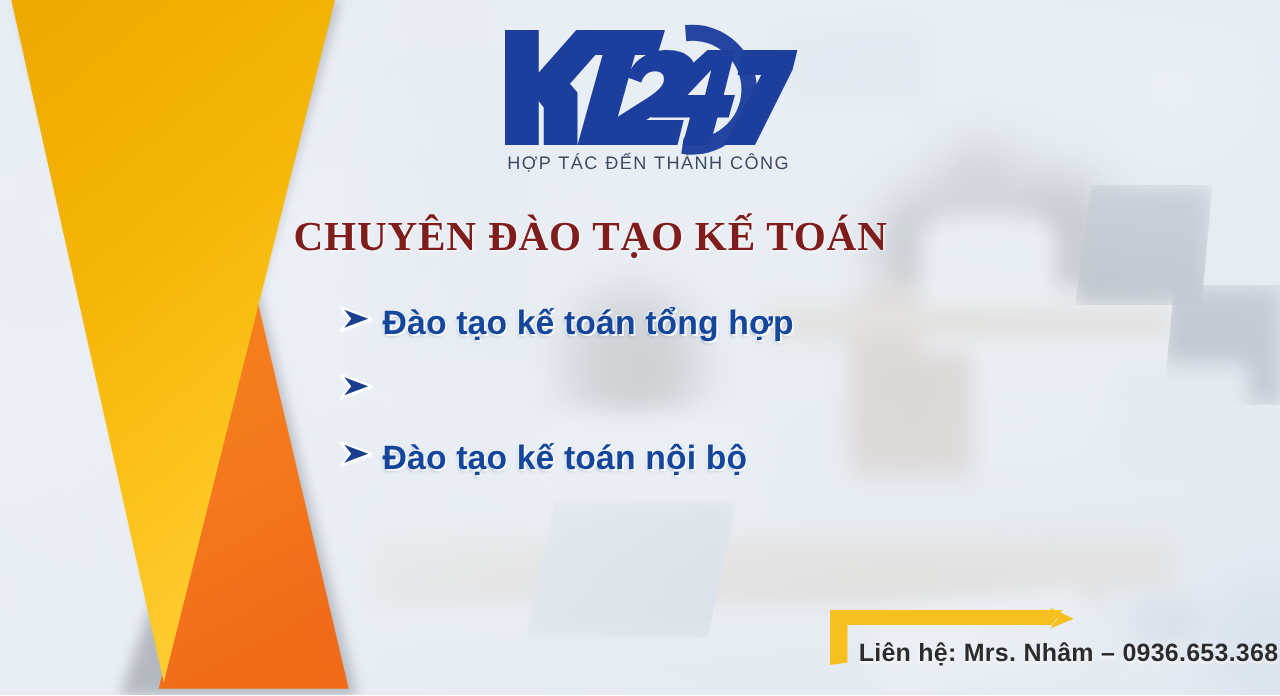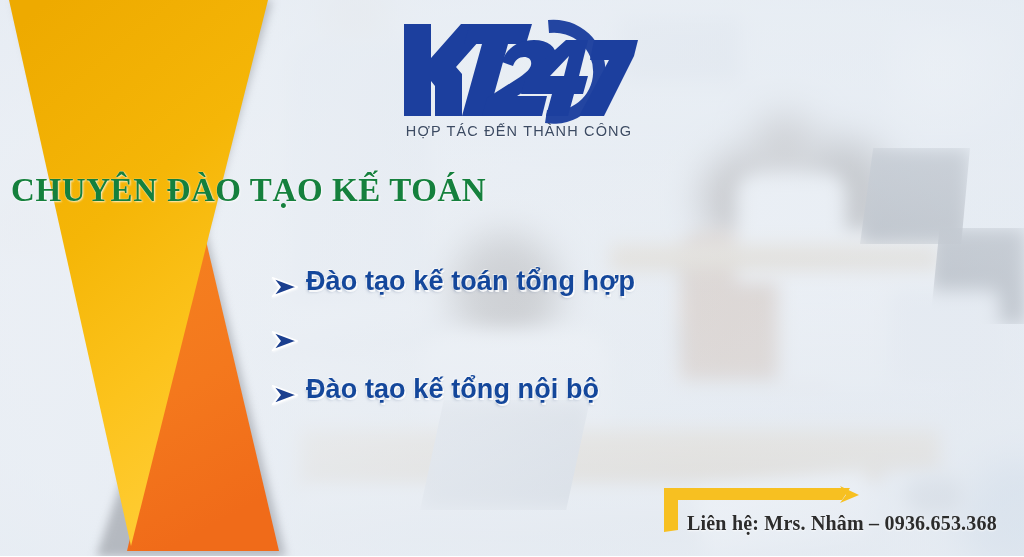--- a/index.html
+++ b/index.html
@@ -63,36 +63,36 @@
     font-size:14.5px;letter-spacing:1.15px;
     font-weight:400;
     color:#3c4b63;
     text-shadow:0 1px 1px rgba(255,255,255,.65);
     white-space:nowrap;
   }
 
   
   .headline{
     position:absolute;left:0;top:172px;width:945px;
+    text-align:center;
     font-family:"Liberation Serif",serif;
     font-weight:700;
     font-size:33px;
     letter-spacing:.6px;
-    color:#15803d;
+    color:#7f1d1d;
     text-shadow:1px 1px 2px rgba(255,255,255,.75), 0 0 1px rgba(255,255,255,.9);
     white-space:nowrap;
-    margin-left:11px;
   }
 
   
   .list{
     position:absolute;left:272px;top:243px;
   }
   .item{
-    display:flex;align-items:flex-end;
+    display:flex;align-items:flex-start;
     height:54px;
   }
   .bullet{
     width:34px;flex:0 0 34px;
     display:flex;align-items:center;justify-content:flex-start;
     margin-top:2px;
   }
   .bullet svg{display:block;filter:drop-shadow(0 1px 1px rgba(255,255,255,.9));}
   .item-text{
     font-family:"Liberation Sans",sans-serif;
@@ -107,21 +107,21 @@
       0 2px 3px rgba(110,130,165,.45);
   }
 
   
   .contact-arrow{
     position:absolute;left:664px;top:486px;width:195px;height:48px;
   }
   .contact-arrow svg{display:block;}
   .contact-text{
     position:absolute;left:687px;top:512px;
-    font-family:Liberation Serif, serif;
+    font-family:Liberation Sans, sans-serif;
     font-weight:700;
     font-size:20px;
     letter-spacing:.2px;
     color:#2c2c2c;
     white-space:nowrap;
     text-shadow:0 1px 2px rgba(255,255,255,.8);
   }
 </style>
 </head>
 <body>
@@ -270,21 +270,21 @@
         </svg>
       </span>
     </div>
 
     <div class="item">
       <span class="bullet">
         <svg width="26" height="20" viewBox="0 0 26 20">
           <polygon points="1,1 25,10 1,19 8,10" fill="#1b3f8f" stroke="#ffffff" stroke-width="1.6"></polygon>
         </svg>
       </span>
-      <span class="item-text">Đào tạo kế tổng nội bộ</span>
+      <span class="item-text">Đào tạo kế toán nội bộ</span>
     </div>
 
   </div>
 
   <div class="contact-arrow">
     <svg width="195" height="48" viewBox="0 0 195 48">
       <polygon points="0,2 186,2 178,14 14,14 14,44 0,46" fill="#f7c021"></polygon>
       <polygon points="176,0 195,9 176,17 182,9" fill="#f7c021"></polygon>
     </svg>
   </div>

